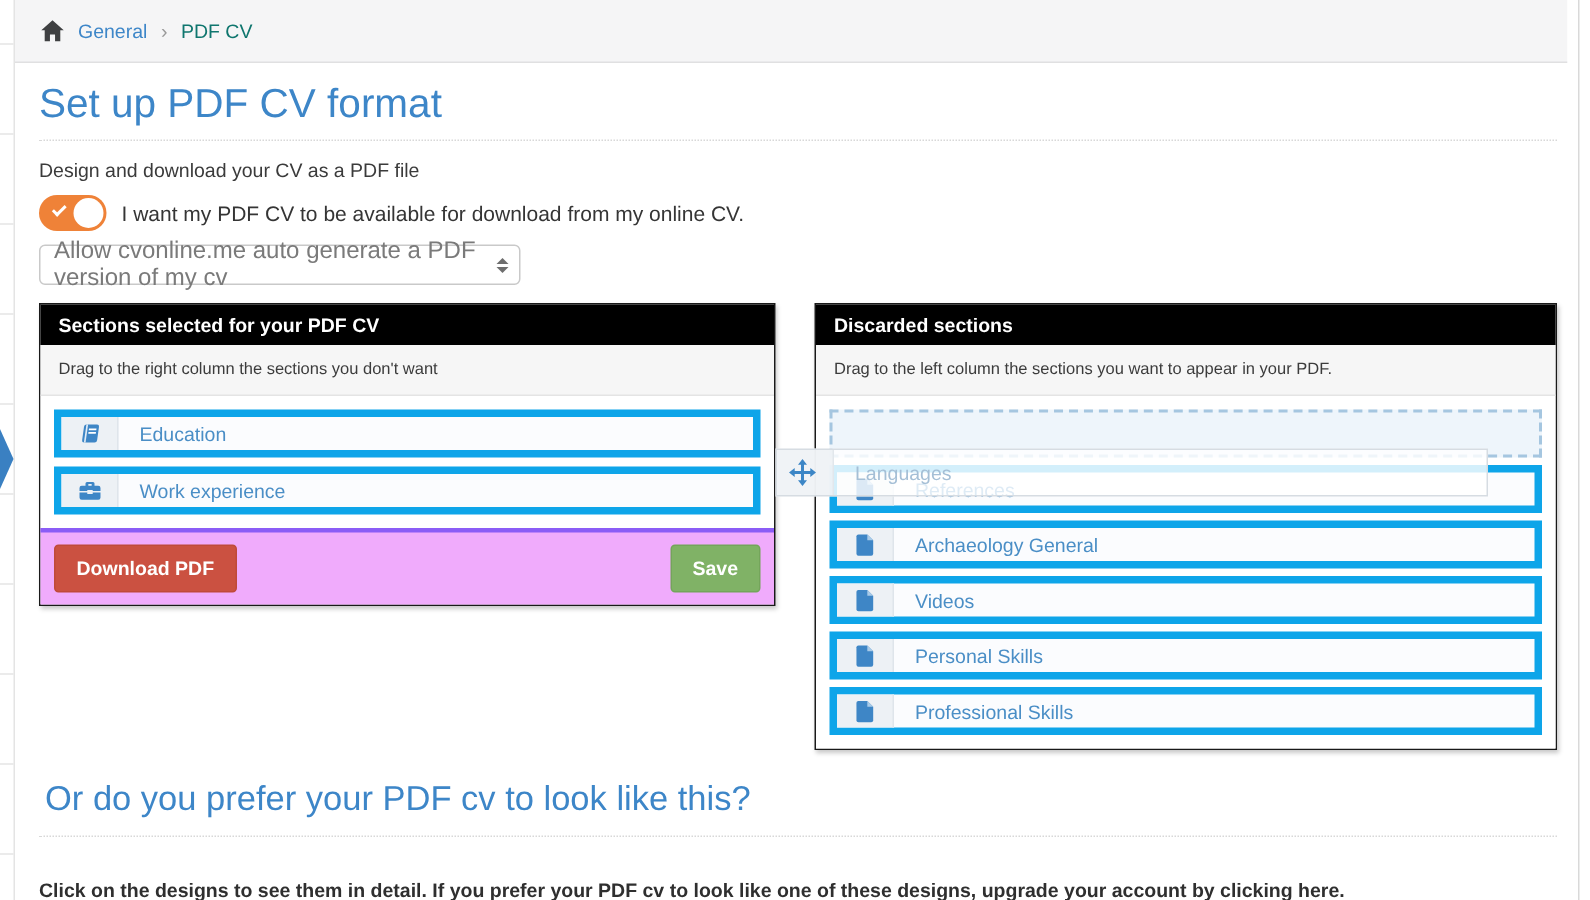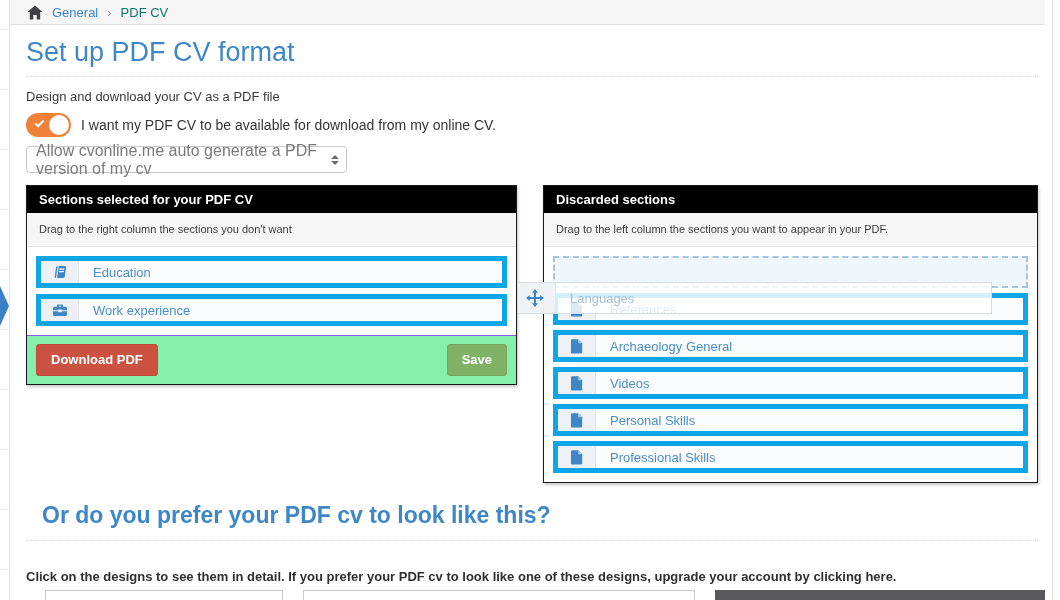--- a/index.html
+++ b/index.html
@@ -22,21 +22,21 @@
     border-right:9px solid #3a80c2; transform:scaleX(-1);
   }
 
   
   .right-gutter { position:absolute; left:1045px; top:0; width:15px; height:600px; background:#fff; }
   .right-gutter .track-line { position:absolute; left:7px; top:0; width:1px; height:600px; background:#d9d9d9; }
 
   .main { position:absolute; left:10px; top:0; width:1035px; height:600px; background:#fff; }
 
   .crumb-bar {
-    height:25px; background:#f5f5f6; border-bottom:1px solid #e0e0e1;
+    height:42px; background:#f5f5f6; border-bottom:1px solid #e0e0e1;
     display:flex; align-items:center; gap:9px; padding-left:17px; font-size:13px;
   }
   .crumb-link { color:#3d86c8; cursor:pointer; }
   .crumb-sep { color:#9a9a9a; font-size:13px; }
   .crumb-current { color:#0f766e; font-weight:normal; }
 
   .content { padding:0 7px 0 16px; }
 
   h1.page-title { margin:12px 0 8px; font-size:27px; font-weight:400; color:#3d86c8; line-height:31px; }
   .dotted { border:none; border-top:1px dotted #d8d8d8; margin:0; width:1012px; }
@@ -68,36 +68,36 @@
   .panel-header { background:#000; color:#fff; font-size:13px; font-weight:bold; line-height:13px; padding:7px 12px; }
   .panel-hint { background:#f6f6f6; color:#3c3c3c; font-size:11px; line-height:13px; padding:10px 12px; border-bottom:1px solid #e4e4e4; }
   .panel-body { position:relative; padding:9px; background:#fff; }
 
   .sec-item { display:flex; align-items:stretch; height:32px; border:5px solid #0ea5e9; background:#fbfcfe; margin-bottom:6px; cursor:move; }
   .panel-right .sec-item { margin-bottom:5px; }
   .sec-item:last-child { margin-bottom:0; }
   .icon-cell { width:38px; flex:0 0 38px; background:#edf1f5; border-right:1px solid #dfe5eb; display:flex; align-items:center; justify-content:center; }
   .item-label { display:flex; align-items:center; padding-left:14px; font-size:13px; color:#4a8ec6; }
 
-  .panel-footer { background:#86efac; border-top:1px solid #8b5cf6; padding:8px 9px; display:flex; justify-content:space-between; align-items:center; }
+  .panel-footer { background:#f0abfc; border-top:3px solid #8b5cf6; padding:8px 9px; display:flex; justify-content:space-between; align-items:center; }
   .btn { display:inline-block; height:32px; line-height:32px; padding:0 14px; font-size:13px; font-weight:bold; color:#fff; border-radius:3px; cursor:pointer; }
   .btn-danger  { background:#cb5141; border:1px solid #bf4a3a; line-height:30px; }
   .btn-success { background:#80b266; border:1px solid #74a55b; line-height:30px; }
 
   .drop-placeholder { height:32px; border:2px dashed #a5c6e0; background:#eef5fb; margin-bottom:5px; }
 
   .drag-helper {
     position:absolute; left:491px; top:97px; width:475px; height:32px; z-index:6;
     display:flex; align-items:stretch; border:1px solid #d6dce2; background:rgba(255,255,255,0.82);
   }
   .drag-helper .icon-cell { background:rgba(237,241,245,0.85); border-right:1px solid #e2e7ec; }
   .drag-helper .item-label { color:#a5bfd6; }
   .move-cursor { position:absolute; left:499px; top:103px; z-index:7; width:20px; height:20px; }
 
-  h2.designs-heading { margin:18px 16px 11px; font-size:23px; font-weight:700; color:#3d86c8; line-height:28px; }
+  h2.designs-heading { margin:18px 4px 11px; font-size:23px; font-weight:400; color:#3d86c8; line-height:28px; }
   .designs-desc { margin:28px 0 0; font-size:13px; color:#2f2f2f;font-weight:bold; }
 
   .thumbs { position:relative; height:40px; margin-top:6px; width:1012px; }
   .thumb { position:absolute; top:0; height:40px; background:#fff; border:1px solid #cccccc; }
   .thumb-1 { left:19px;  width:238px; }
   .thumb-2 { left:277px; width:392px; }
   .thumb-3 { left:689px; width:330px; background:#59595b; border:1px solid #59595b; }
 </style>
 </head>
 <body>

